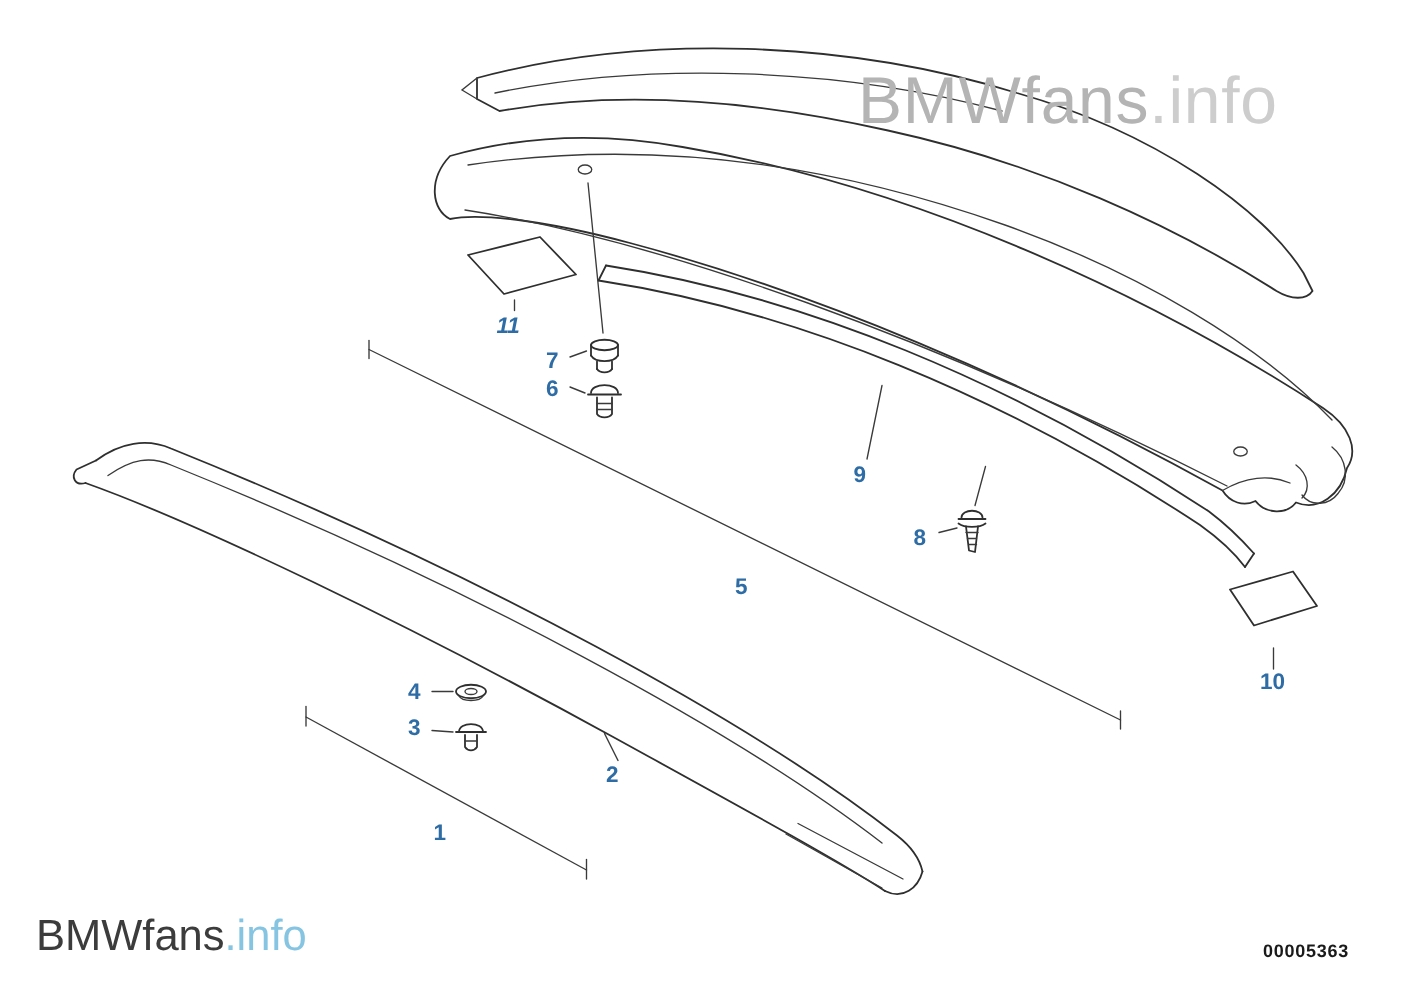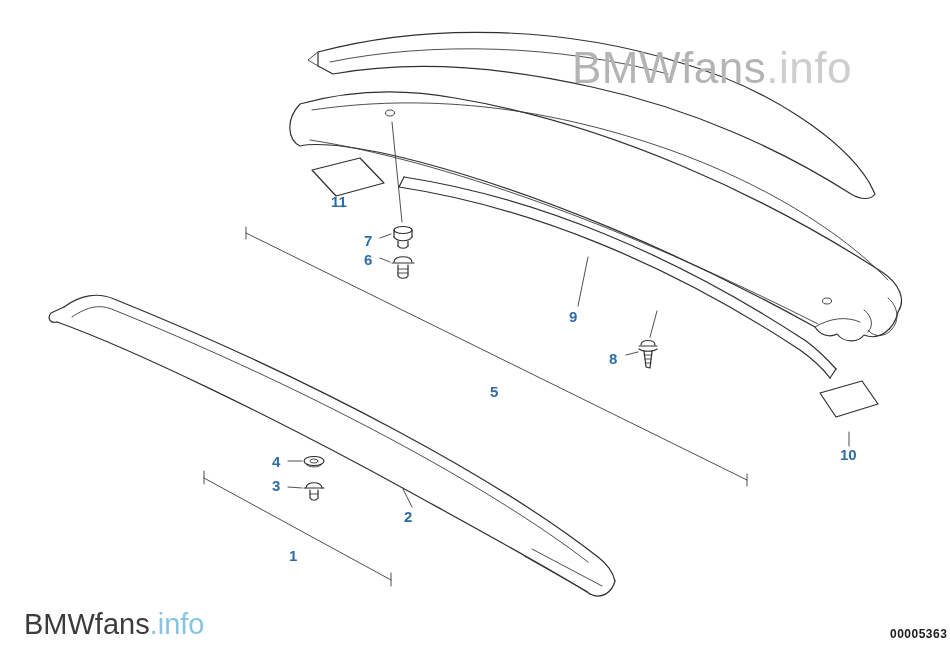--- a/index.html
+++ b/index.html
@@ -20,21 +20,21 @@
     color:#b4b4b4;letter-spacing:0.5px;white-space:nowrap;
   }
   .wm .suffix{color:#cdcdcd;}
   .footer-logo{
     position:absolute;left:24px;top:610px;font-size:29px;line-height:1;
     color:#3c3c3c;white-space:nowrap;
   }
   .footer-logo .suffix{color:#86c5e2;}
   .part-code{
     position:absolute;left:842px;top:627px;font-size:12px;font-weight:bold;
-    color:#1a1a1a;letter-spacing:0.5px;margin-left:48px;
+    color:#1a1a1a;letter-spacing:0.5px;
   }
 </style>
 </head>
 <body>
 
 <div class="stage">
 
   <svg width="950" height="665" viewBox="0 0 950 665">
 
     <g>
@@ -139,21 +139,21 @@
   <span class="callout" style="left:289px;top:548px;">1</span>
   <span class="callout" style="left:404px;top:509px;">2</span>
   <span class="callout" style="left:272px;top:478px;">3</span>
   <span class="callout" style="left:272px;top:454px;">4</span>
   <span class="callout" style="left:490px;top:384px;">5</span>
   <span class="callout" style="left:364px;top:252px;">6</span>
   <span class="callout" style="left:364px;top:233px;">7</span>
   <span class="callout" style="left:609px;top:351px;">8</span>
   <span class="callout" style="left:569px;top:309px;">9</span>
   <span class="callout" style="left:840px;top:447px;text-align:center;">10</span>
-  <span class="callout" style="left:331px;top:194px;">11</span>
+  <span class="callout" style="left:331px;top:210px;font-style:italic;">11</span>
 
   <div class="wm">
     <span>BMWfans</span><span class="suffix">.info</span>
   </div>
 
   <div class="footer-logo">
     <span>BMWfans</span><span class="suffix">.info</span>
   </div>
 
   <div class="part-code">00005363</div>

